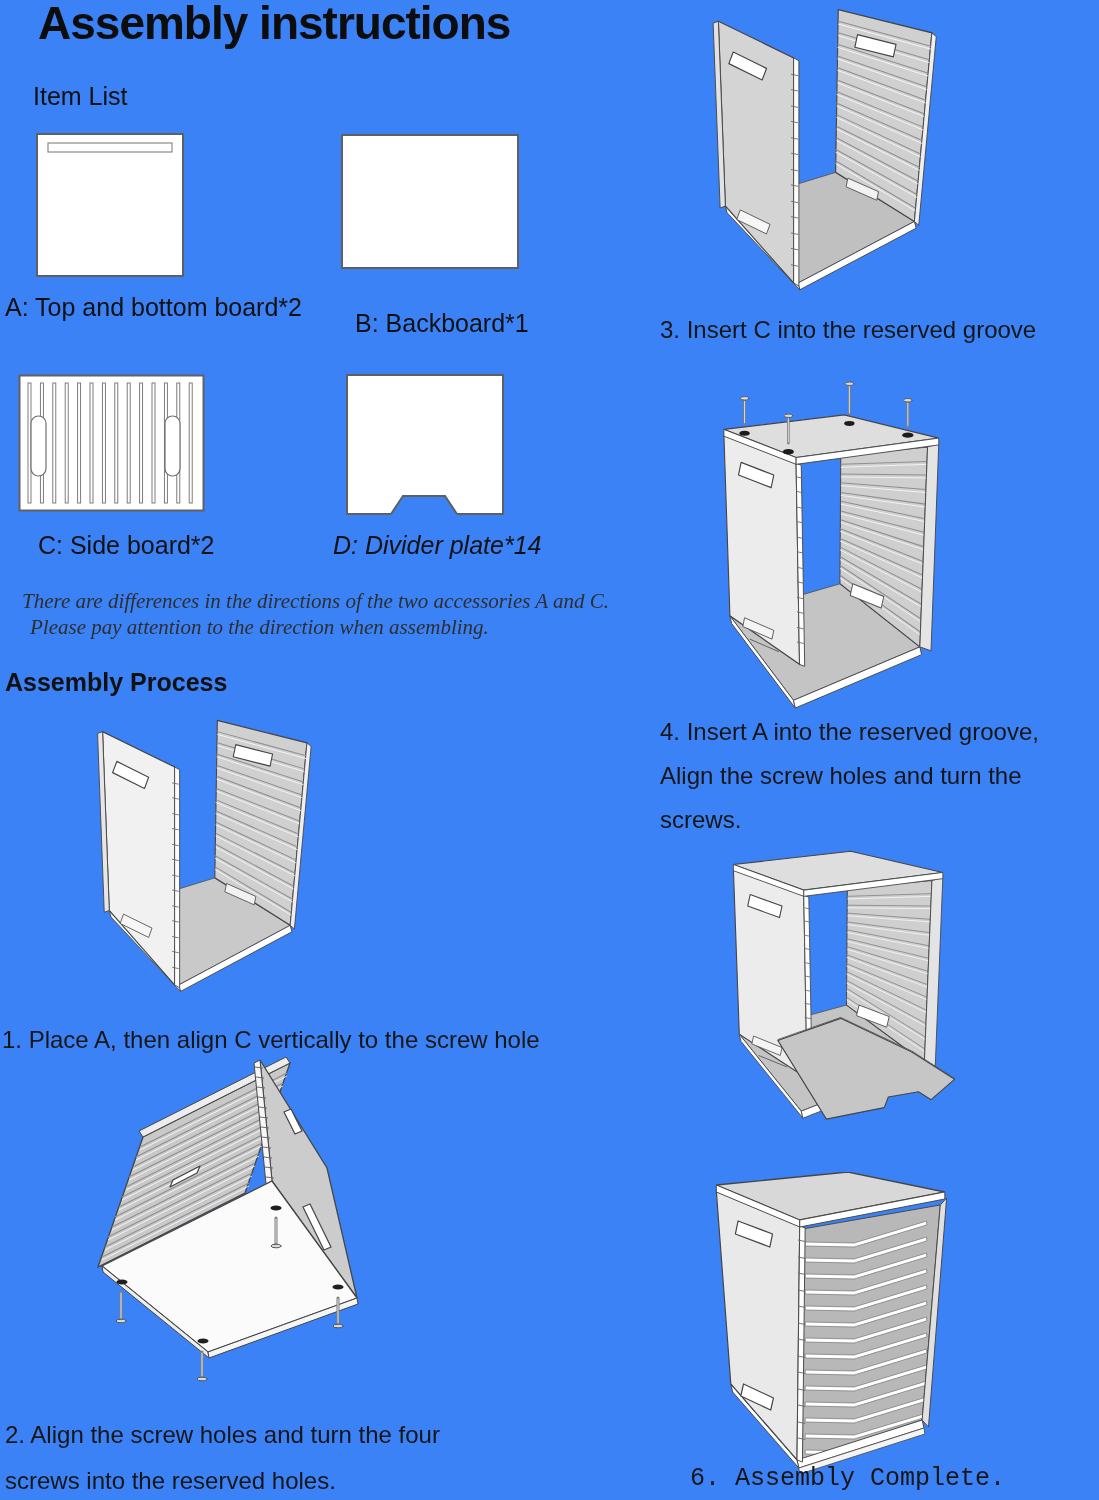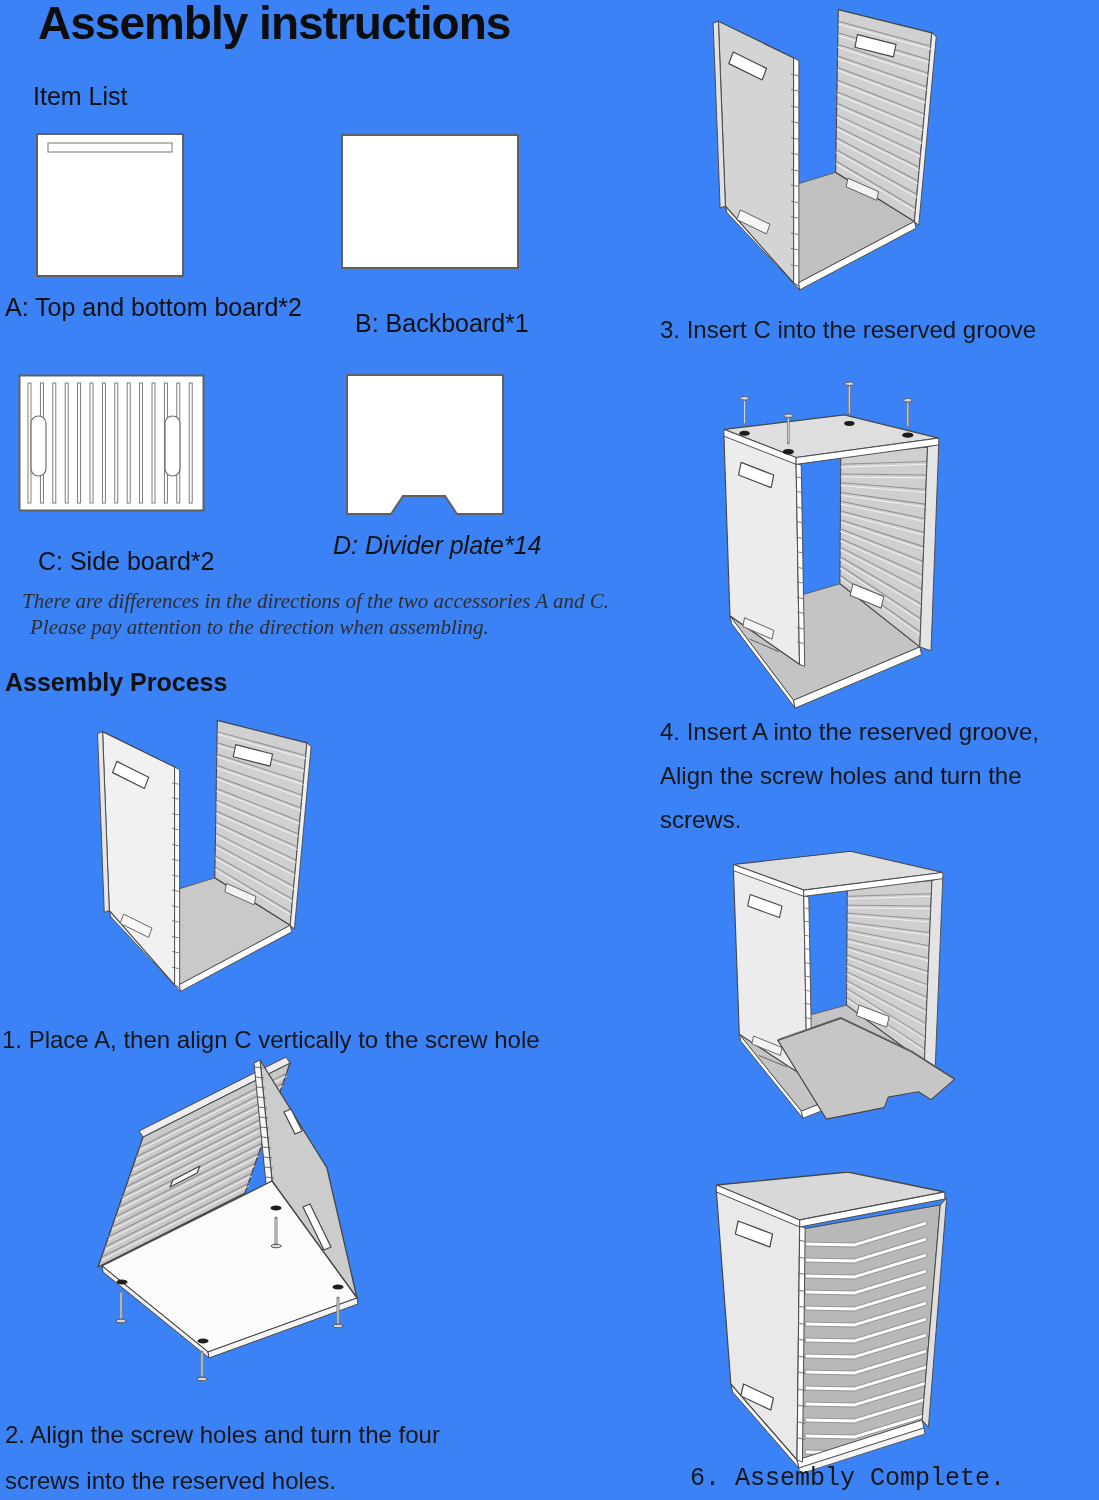--- a/index.html
+++ b/index.html
@@ -55,21 +55,21 @@
         <rect x="171.2" y="9" width="3" height="120"></rect>
     </g>
     <rect x="13" y="42" width="15" height="60" rx="7.5" fill="#ffffff" stroke="#6f6f6f" stroke-width="1.2"></rect>
     <rect x="147" y="42" width="15" height="60" rx="7.5" fill="#ffffff" stroke="#6f6f6f" stroke-width="1.2"></rect>
   </svg>
 
   <svg class="abs" style="left:345px;top:373px;" width="160" height="143" viewBox="0 0 160 143">
     <path d="M2,2 L158,2 L158,141 L112,141 L100,123 L58,123 L46,141 L2,141 Z" fill="#ffffff" stroke="#606060" stroke-width="2"></path>
   </svg>
 
-  <div class="abs itemlabel" style="left:38px;top:531px;margin-top:16px;">C: Side board*2</div>
+  <div class="abs itemlabel" style="left:38px;top:531px;">C: Side board*2</div>
   <div class="abs itemlabel" style="left:333px;top:531px;font-style:italic;">D: Divider plate*14</div>
 
   <div class="abs note" style="left:22px;top:588px;font-family:Liberation Serif, serif;">
     <div>There are differences in the directions of the two accessories A and C.</div>
     <div class="ln2">Please pay attention to the direction when assembling.</div>
   </div>
 
   <div class="abs sect" style="left:5px;top:668px;font-weight:bold;">Assembly Process</div>
 
   <svg class="abs" style="left:85px;top:713px;" width="268" height="298" viewBox="0 0 320 320" preserveAspectRatio="none">

